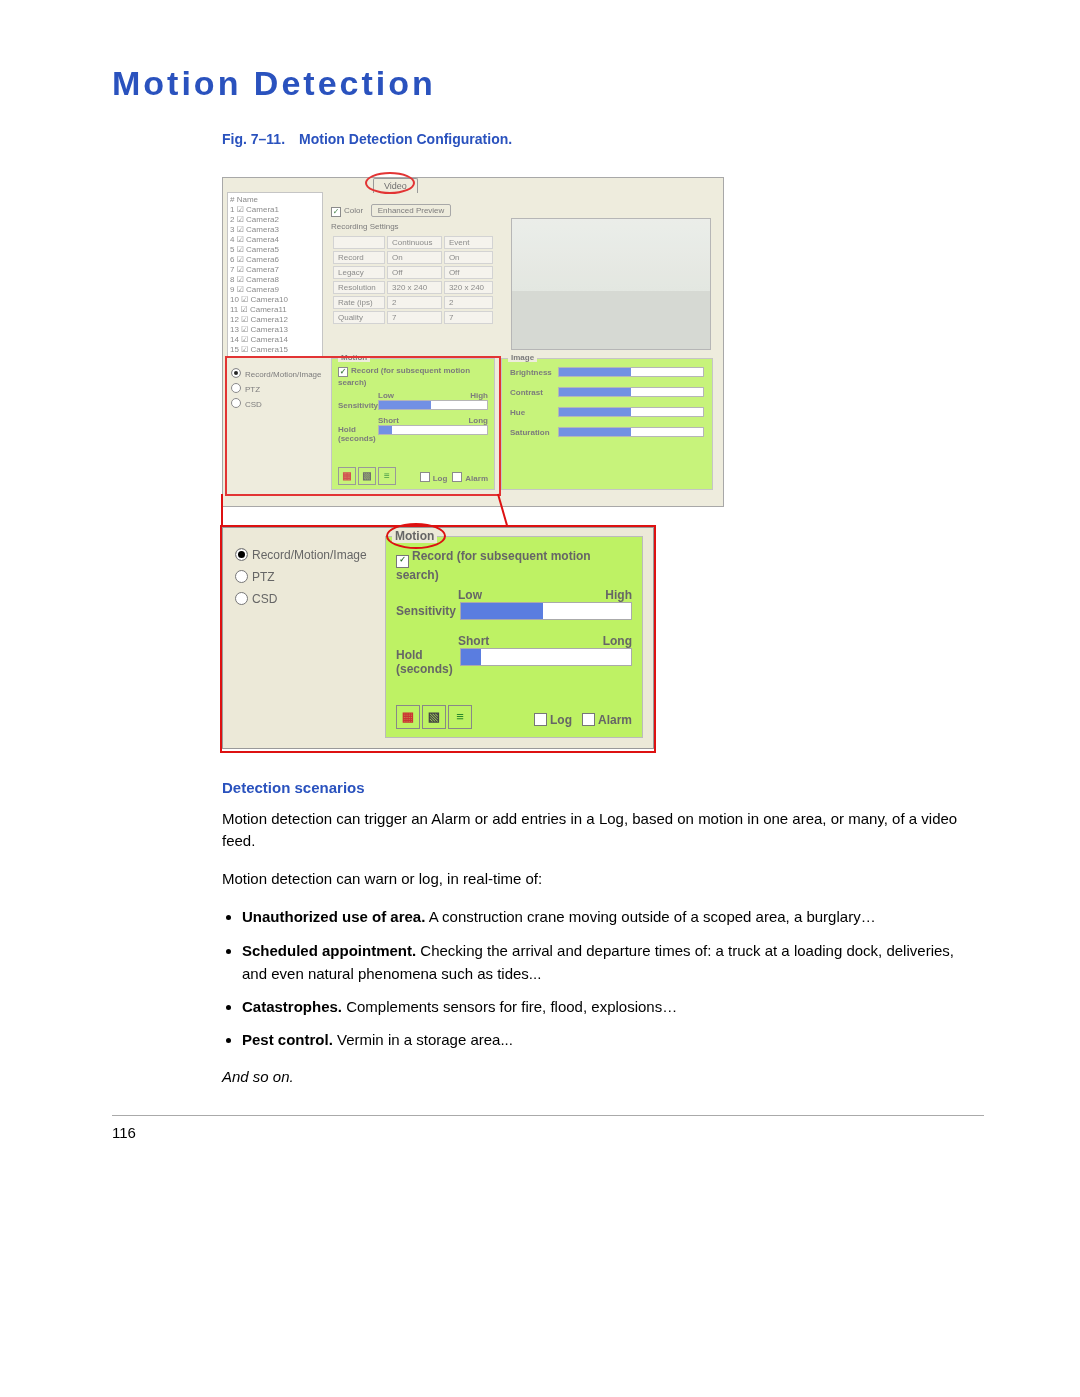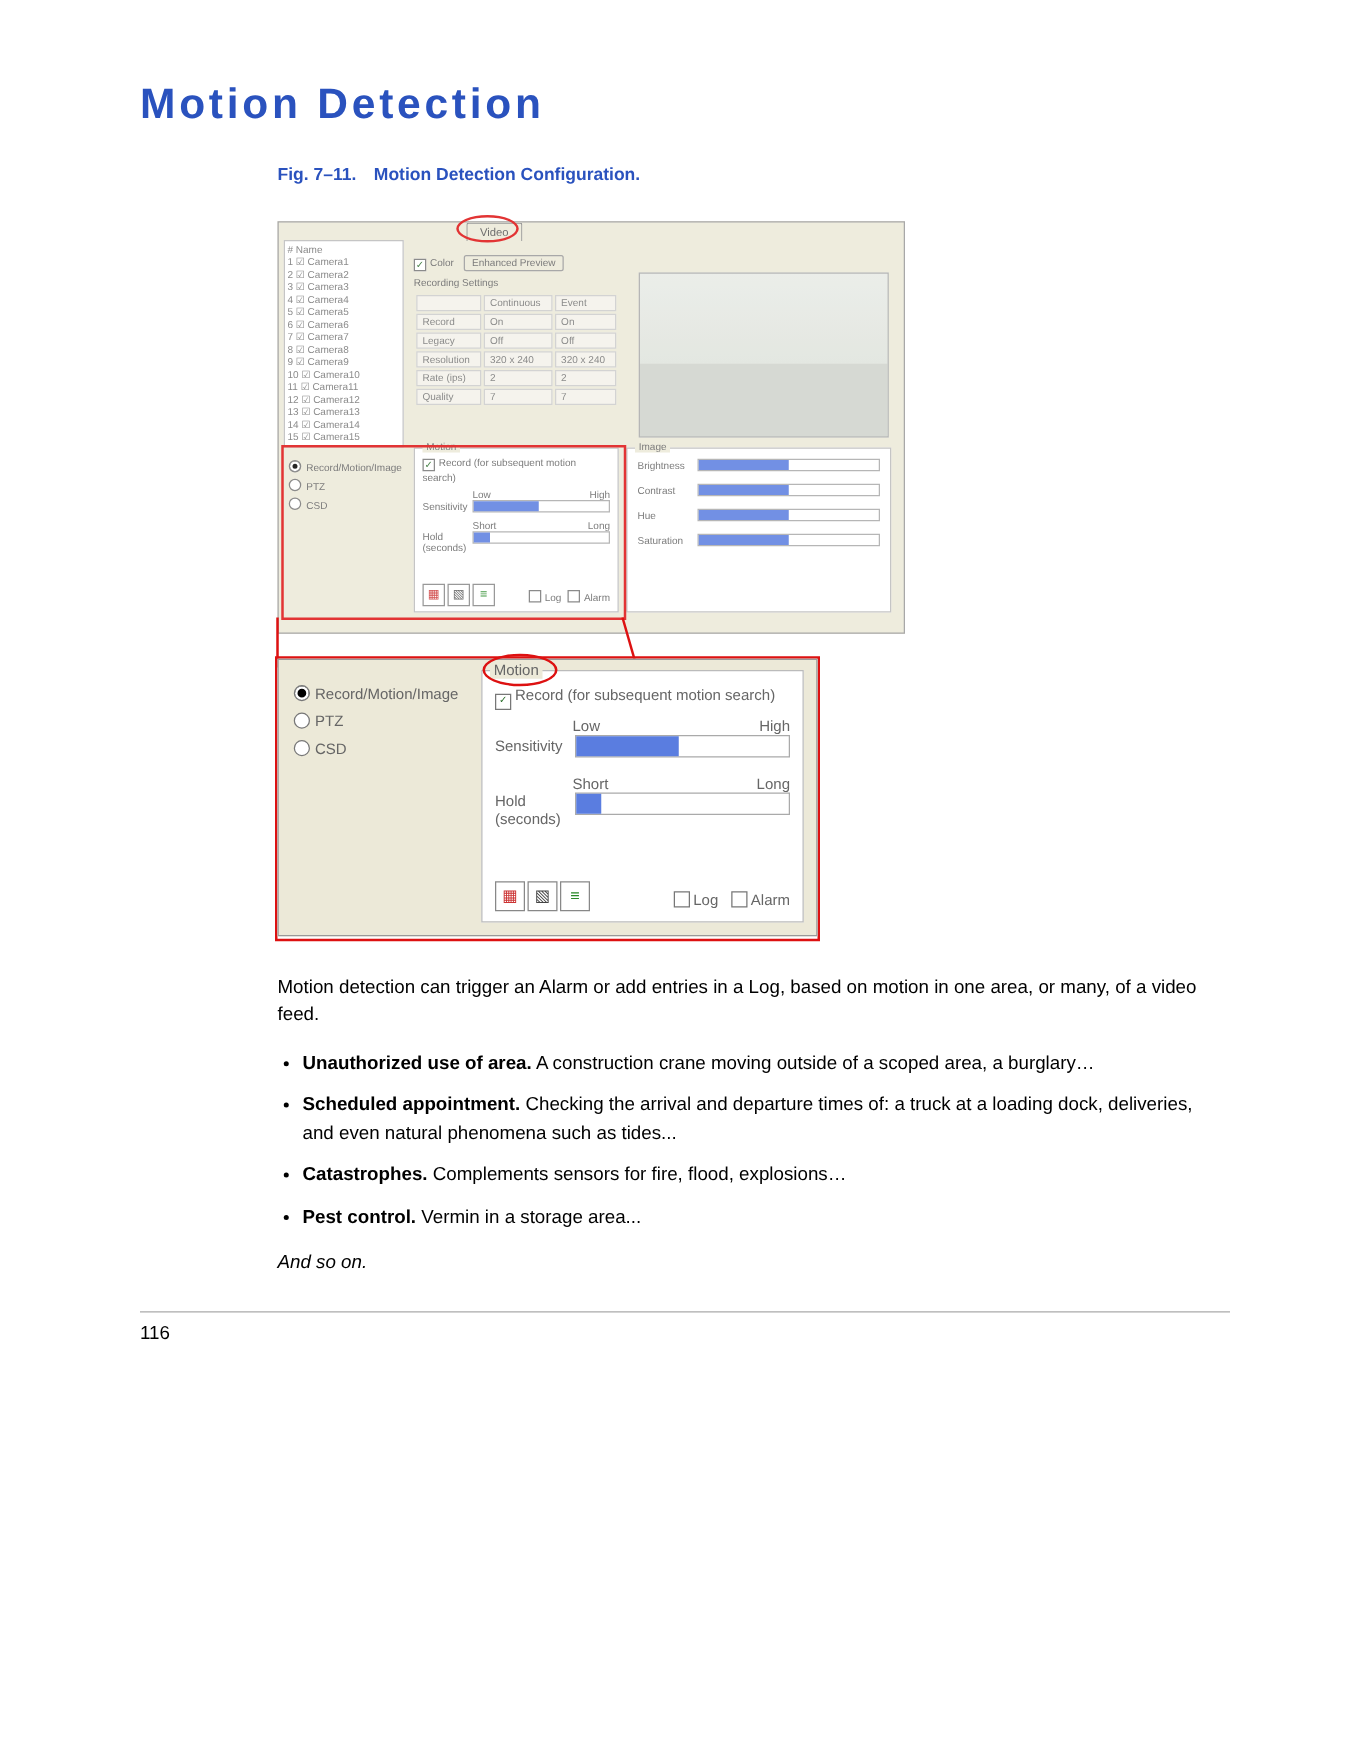--- a/index.html
+++ b/index.html
@@ -20,21 +20,21 @@
   .pageno{font-size:15px;}
 
   
   .figure{position:relative;width:500px;height:590px;margin-bottom:24px;}
   .win{position:absolute;background:#ece9d8;border:1px solid #999;font-family:Tahoma,Arial,sans-serif;font-size:9px;color:#555;}
   .winA{left:0;top:12px;width:500px;height:328px;opacity:.85;}
   .tab{position:absolute;left:150px;top:0px;background:#ece9d8;border:1px solid #888;border-bottom:none;padding:2px 10px;border-radius:2px 2px 0 0;font-size:9px;}
   .camlist{position:absolute;left:4px;top:14px;width:90px;height:160px;border:1px solid #bbb;background:#fff;padding:2px;line-height:10px;font-size:8px;color:#777;overflow:hidden;}
   .camlist div{white-space:nowrap;}
   .btn{display:inline-block;border:1px solid #999;background:#ece9d8;padding:1px 6px;font-size:8px;color:#666;border-radius:2px;}
-  .grp{position:absolute;border:1px solid #bbb;background:#ffffff;}
+  .grp{position:absolute;border:1px solid #bbb;background:#bef264;font-weight:bold;}
   .grp .lg{position:absolute;top:-6px;left:6px;background:#ece9d8;padding:0 3px;font-size:8px;color:#666;}
   .tbl{position:absolute;left:108px;top:56px;width:164px;font-size:8px;color:#777;}
   .tbl td{border:1px solid #ccc;padding:1px 4px;background:#f4f2ea;}
   .preview{position:absolute;left:288px;top:40px;width:198px;height:130px;border:1px solid #aaa;background:#dfe3dc;overflow:hidden;}
   .preview .sky{height:55%;background:linear-gradient(#e8ebe6,#dfe3dc);}
   .preview .ground{height:45%;background:#cfd3cc;}
   .sliderbar{position:relative;height:8px;border:1px solid #aaa;background:#fff;}
   .sliderbar .fill{position:absolute;left:0;top:0;bottom:0;background:#5a7de0;}
   .sm-label{font-size:8px;color:#666;}
   .radio::before{content:"";display:inline-block;width:8px;height:8px;border:1px solid #777;border-radius:50%;margin-right:4px;vertical-align:-1px;background:#fff;}
@@ -255,21 +255,23 @@
             <span class="toolbtn" style="color:#c33;">▦</span><span class="toolbtn">▧</span><span class="toolbtn" style="color:#2a8a2a;">≡</span>
           </div>
           <div style="position:absolute;right:10px;bottom:10px;">
             <span class="chk"></span><span class="sm-label">Log</span>&nbsp;&nbsp;
             <span class="chk"></span><span class="sm-label">Alarm</span>
           </div>
         </div>
       </div>
     </div>
 
+    <div class="sect">Detection scenarios</div>
     <p class="body">Motion detection can trigger an Alarm or add entries in a Log, based on motion in one area, or many, of a video feed.</p>
+    <p class="body">Motion detection can warn or log, in real-time of:</p>
     <ul class="bul">
       <li><span class="b">Unauthorized use of area.</span><span> A construction crane moving outside of a scoped area, a burglary…</span></li>
       <li><span class="b">Scheduled appointment.</span><span> Checking the arrival and departure times of: a truck at a loading dock, deliveries, and even natural phenomena such as tides...</span></li>
       <li><span class="b">Catastrophes.</span><span> Complements sensors for fire, flood, explosions…</span></li>
       <li><span class="b">Pest control.</span><span> Vermin in a storage area...</span></li>
     </ul>
     <p class="body italic">And so on.</p>
   </div>
 
   <hr class="foot">

